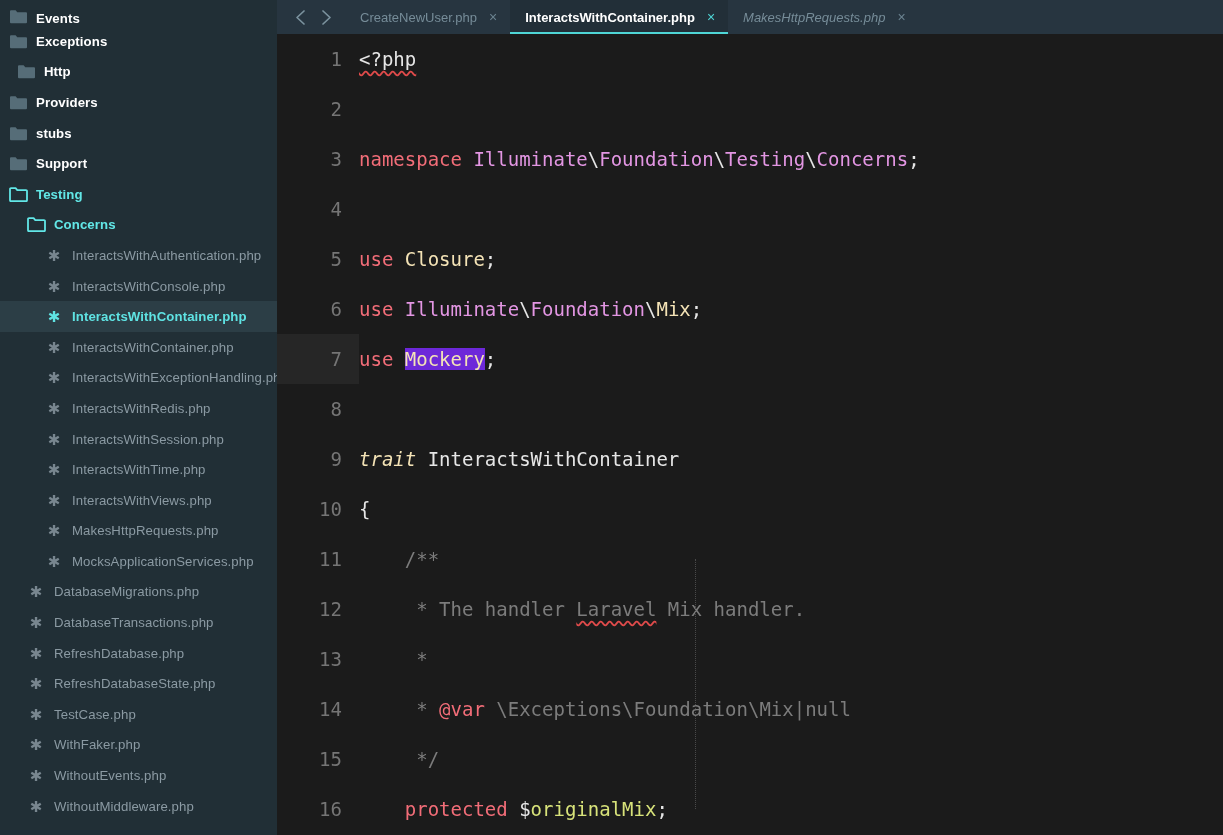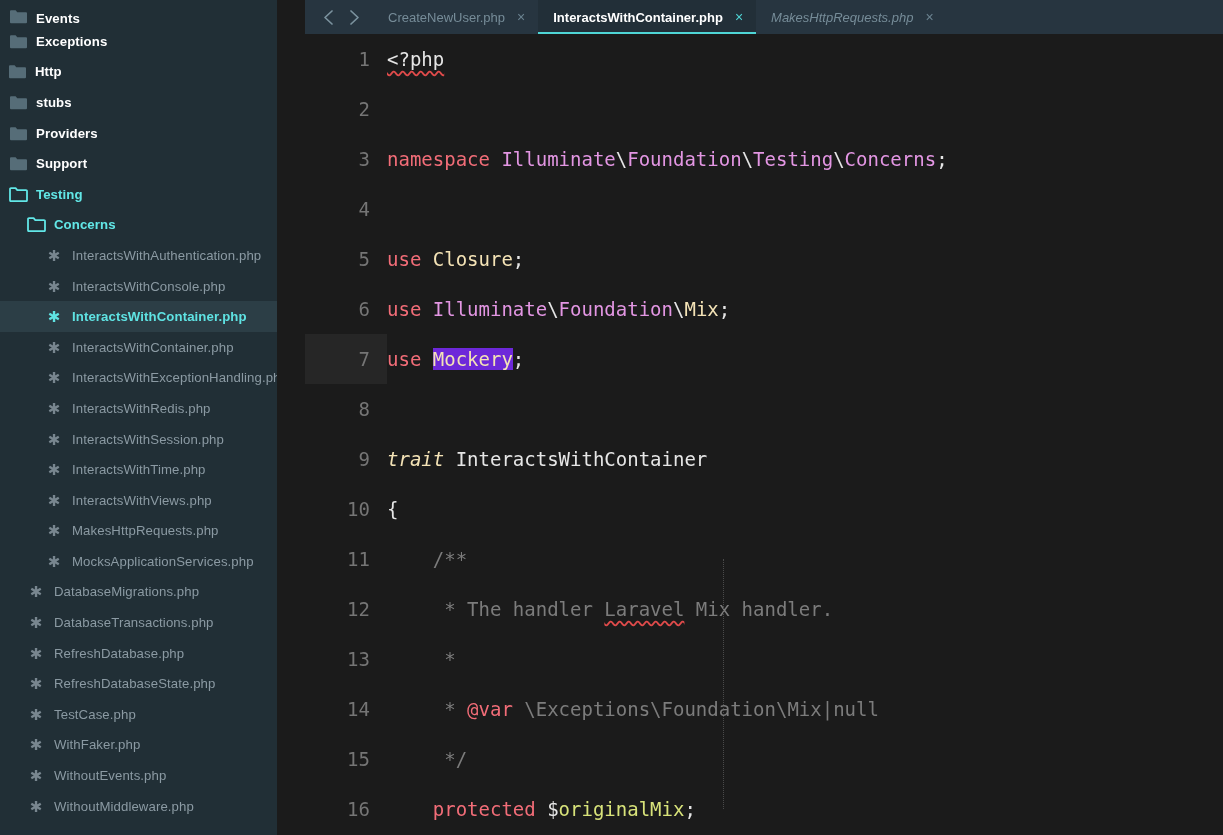--- a/index.html
+++ b/index.html
@@ -50,21 +50,20 @@
   .ast-sel { color: #5fe3e3; font-size: 15px; line-height: 1; }
 
   
   .editor-area {
     flex: 1 1 auto;
     height: 835px;
     background: #1b1b1b;
     display: flex;
     flex-direction: column;
     position: relative;
-    margin-left: 28px;
   }
   .tabbar {
     height: 34px;
     background: #273540;
     display: flex;
     align-items: stretch;
     flex: 0 0 34px;
     position: relative;
   }
   .navbtns { display: flex; align-items: center; padding: 0 6px 0 10px; }
@@ -166,43 +165,43 @@
           <span class="lbl folder-label">Events</span>
         </div>
         <div class="tree-row" style="padding-left: 8px;">
           <span class="ico">
             <svg width="19" height="15" viewBox="0 0 19 15">
               <path d="M1 13.2V2.2a1 1 0 0 1 1-1h4.6l1.7 2h8.7a1 1 0 0 1 1 1v9a1 1 0 0 1-1 1H2a1 1 0 0 1-1-1z" fill="#566d78"></path>
             </svg>
           </span>
           <span class="lbl folder-label">Exceptions</span>
         </div>
-        <div class="tree-row" style="padding-left: 7px;">
+        <div class="tree-row" style="padding-left: 16px;">
           <span class="ico">
             <svg width="19" height="15" viewBox="0 0 19 15">
               <path d="M1 13.2V2.2a1 1 0 0 1 1-1h4.6l1.7 2h8.7a1 1 0 0 1 1 1v9a1 1 0 0 1-1 1H2a1 1 0 0 1-1-1z" fill="#566d78"></path>
             </svg>
           </span>
           <span class="lbl folder-label">Http</span>
         </div>
         <div class="tree-row" style="padding-left: 8px;">
           <span class="ico">
             <svg width="19" height="15" viewBox="0 0 19 15">
               <path d="M1 13.2V2.2a1 1 0 0 1 1-1h4.6l1.7 2h8.7a1 1 0 0 1 1 1v9a1 1 0 0 1-1 1H2a1 1 0 0 1-1-1z" fill="#566d78"></path>
             </svg>
           </span>
+          <span class="lbl folder-label">Providers</span>
+        </div>
+        <div class="tree-row" style="padding-left: 8px;">
+          <span class="ico">
+            <svg width="19" height="15" viewBox="0 0 19 15">
+              <path d="M1 13.2V2.2a1 1 0 0 1 1-1h4.6l1.7 2h8.7a1 1 0 0 1 1 1v9a1 1 0 0 1-1 1H2a1 1 0 0 1-1-1z" fill="#566d78"></path>
+            </svg>
+          </span>
           <span class="lbl folder-label">stubs</span>
-        </div>
-        <div class="tree-row" style="padding-left: 8px;">
-          <span class="ico">
-            <svg width="19" height="15" viewBox="0 0 19 15">
-              <path d="M1 13.2V2.2a1 1 0 0 1 1-1h4.6l1.7 2h8.7a1 1 0 0 1 1 1v9a1 1 0 0 1-1 1H2a1 1 0 0 1-1-1z" fill="#566d78"></path>
-            </svg>
-          </span>
-          <span class="lbl folder-label">Providers</span>
         </div>
         <div class="tree-row" style="">
           <span class="ico">
             <svg width="19" height="15" viewBox="0 0 19 15">
               <path d="M1 13.2V2.2a1 1 0 0 1 1-1h4.6l1.7 2h8.7a1 1 0 0 1 1 1v9a1 1 0 0 1-1 1H2a1 1 0 0 1-1-1z" fill="#566d78"></path>
             </svg>
           </span>
           <span class="lbl folder-label">Support</span>
         </div>
         <div class="tree-row" style="padding-left: 8px;">

